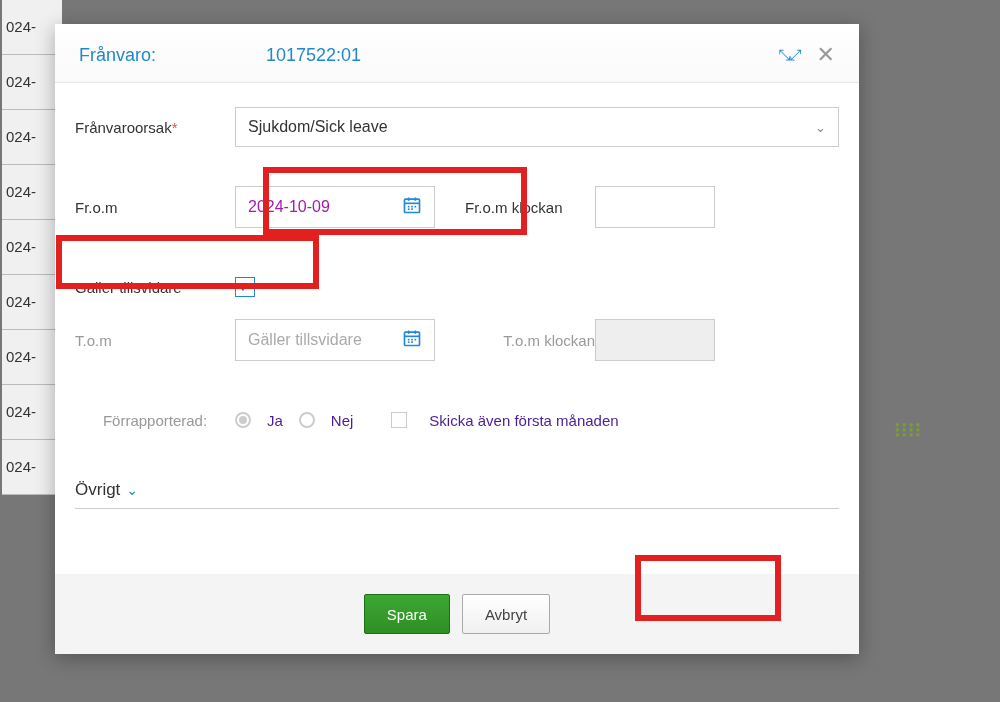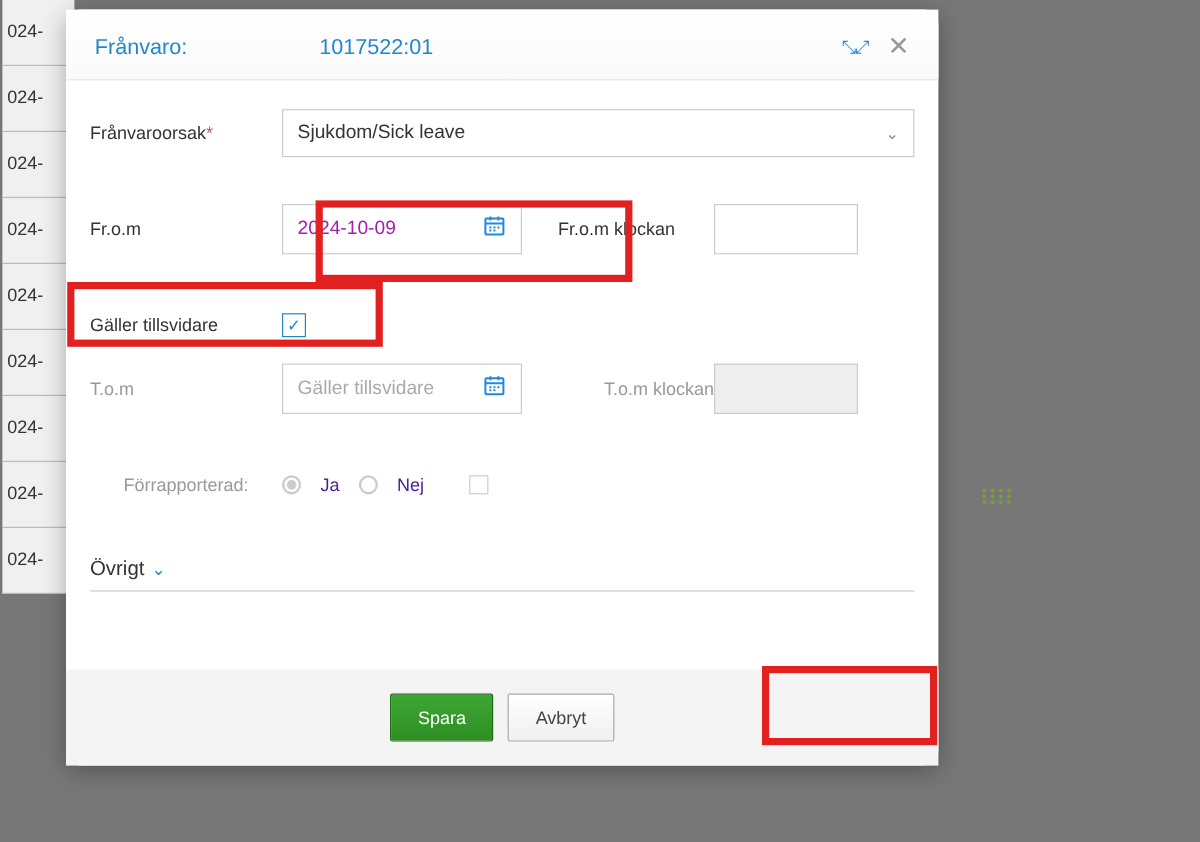--- a/index.html
+++ b/index.html
@@ -21,26 +21,26 @@
       height: 55px;
       border-bottom: 1px solid #bbb;
       color: #333;
       font-size: 15px;
       padding: 18px 4px;
       background: #f0f0f0;
     }
     .modal {
       position: absolute;
       left: 55px;
-      top: 8px;
-      width: 727px;
+      top: 24px;
+      width: 804px;
       height: 630px;
       background: #fff;
       box-shadow: 0 4px 20px rgba(0,0,0,0.3);
-      border-radius: 12px;
+      border-radius: 2px;
     }
     .modal-header {
       display: flex;
       align-items: center;
       padding: 18px 24px 14px 24px;
       border-bottom: 1px solid #e5e5e5;
       background: linear-gradient(#fff, #fafafa);
     }
     .modal-title {
       color: #2288cc;
@@ -330,20 +330,21 @@
     </div>
 
     <div class="form-row" style="margin-top:30px;text-align:center;">
       <div class="form-label disabled">Förrapporterad:</div>
       <div class="radio-group">
         <span class="radio checked"></span>
         <span>Ja</span>
         <span class="radio"></span>
         <span>Nej</span>
         <span class="small-checkbox"></span>
+        <span style="margin-left:6px;">Skicka även första månaden</span>
       </div>
     </div>
 
     <div class="section-expand">
       <span>Övrigt</span>
       <span class="chev">⌄</span>
     </div>
   </div>
 
   <div class="modal-footer">

